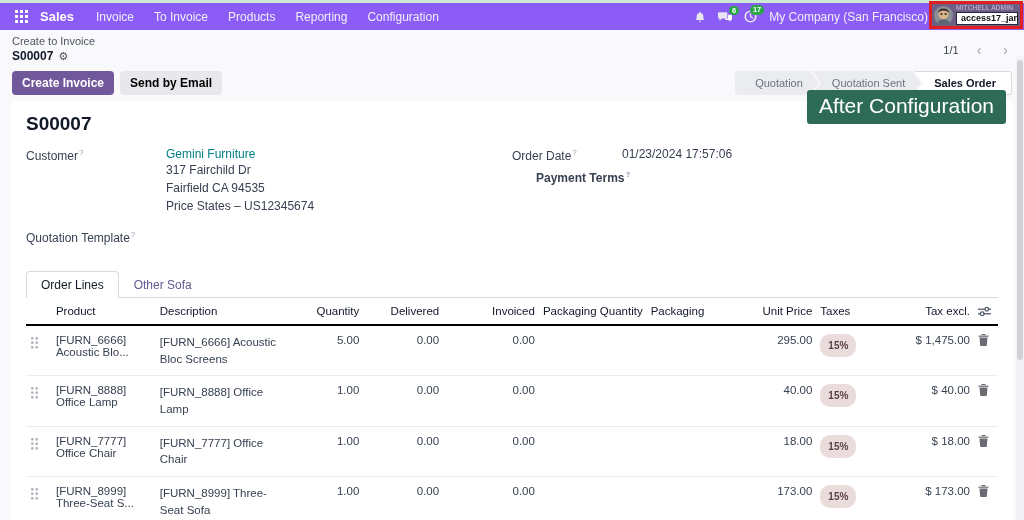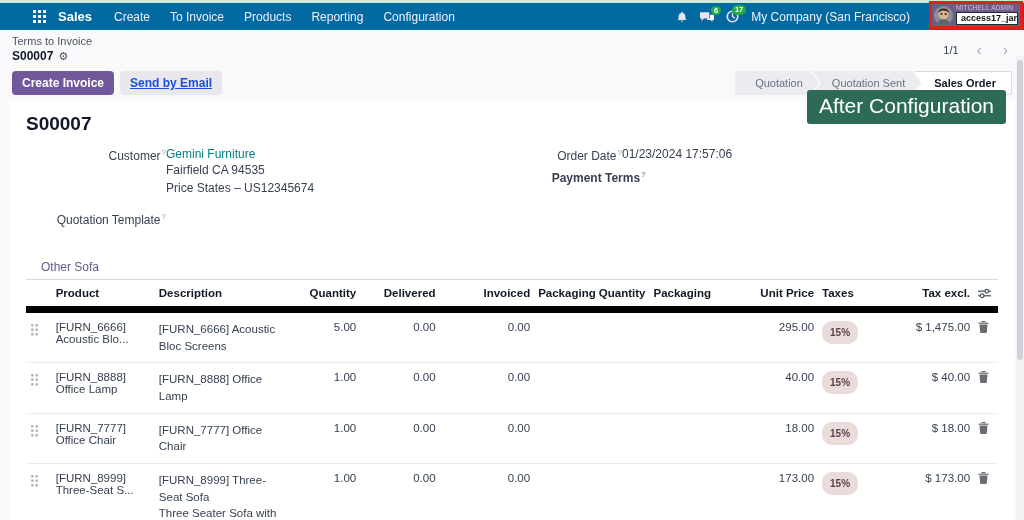--- a/index.html
+++ b/index.html
@@ -2,21 +2,21 @@
 <html><head>
 <meta charset="utf-8">
 <style>
   * { margin:0; padding:0; box-sizing:border-box; }
   html,body { width:1024px; height:520px; overflow:hidden; }
   body { font-family:"Liberation Sans", sans-serif; background:#f9f9fb; color:#374151; font-size:12px; position:relative; }
 
   .top-strip { height:3px; background:#cfe8d6; }
 
   
-  .navbar { height:27px; background:#0369a1; display:flex; align-items:center; padding:0 28px; color:#fff; gap:4px; }
+  .navbar { height:27px; background:#8b5cf6; display:flex; align-items:center; padding:0 10px; color:#fff; gap:4px; }
   .apps-btn { width:22px; height:22px; display:flex; align-items:center; justify-content:center; cursor:pointer; }
   .app-name { font-weight:700; font-size:13px; margin:0 10px 0 4px; cursor:pointer; }
   .nav-item { font-size:12px; padding:4px 8px; color:#f2effa; cursor:pointer; border-radius:3px; }
   .nav-right { margin-left:auto; display:flex; align-items:center; gap:12px; }
   .systray-icon { position:relative; display:flex; align-items:center; cursor:pointer; }
   .badge { position:absolute; top:-5px; right:-7px; background:#28a745; color:#fff; font-size:7.5px; font-weight:700; border-radius:7px; padding:1px 3px; line-height:1; }
   .company { font-size:12px; color:#f2effa; cursor:pointer; margin-right:86px; }
 
   .highlight-box { position:absolute; top:1px; right:1px; width:94px; height:28px; border:3px solid #e02020; display:flex; align-items:center; gap:3px; padding:0 2px; z-index:20; background:#6d5e86; }
   .avatar { width:19px; height:19px; border-radius:50%; overflow:hidden; flex:0 0 auto; cursor:pointer; }
@@ -31,52 +31,52 @@
   .gear { font-size:11px; color:#4b5563; cursor:pointer; font-weight:400; }
   .pager { display:flex; align-items:center; gap:14px; margin-top:8px; }
   .pager-count { font-size:11px; color:#374151; }
   .pager-btn { color:#9ca3af; font-size:14px; cursor:pointer; padding:0 4px; line-height:1; }
 
   
   .action-bar { display:flex; justify-content:space-between; align-items:center; padding:6px 12px; background:#f9f9fb; }
   .btn-group { display:flex; gap:6px; }
   .btn { font-size:12px; font-weight:700; padding:5px 10px; border-radius:4px; cursor:pointer; border:none; font-family:inherit; }
   .btn-primary { background:#71589b; color:#fff; }
-  .btn-secondary { background:#e8e8ec; color:#1d4ed8;text-decoration:underline; }
+  .btn-secondary { background:#e8e8ec; color:#000000; }
 
   .statusbar { display:flex; }
   .step { font-size:11px; color:#6b7280; background:#ebecf0; padding:6px 16px 6px 20px; cursor:pointer;
           clip-path:polygon(0 0, calc(100% - 9px) 0, 100% 50%, calc(100% - 9px) 100%, 0 100%, 9px 50%); margin-left:-7px; }
   .step:first-child { clip-path:polygon(0 0, calc(100% - 9px) 0, 100% 50%, calc(100% - 9px) 100%, 0 100%); margin-left:0; border-radius:3px 0 0 3px; }
   .step.active { background:#fff; color:#111827; font-weight:700; clip-path:polygon(0 0, 100% 0, 100% 100%, 0 100%, 9px 50%); border-radius:0 3px 3px 0; box-shadow:inset 0 0 0 1px #d8dadd; }
 
   
   .sheet { background:#fff; margin:0 10px; padding:8px 16px 0; min-height:402px; position:relative; }
   .record-title { font-size:19px; font-weight:700; color:#111827; margin:4px 0 12px; }
 
   .annotation { position:absolute; top:90px; right:18px; background:#2e6b57; color:#fff; font-size:21px; padding:4px 12px 6px; border-radius:3px; z-index:15; }
 
   .field-grid { display:flex; }
   .field-col { width:50%; }
   .field-row { display:flex; margin-bottom:4px; }
-  .field-label { width:140px; flex:0 0 auto; color:#374151; padding-top:1px;text-align:right; }
+  .field-label { width:140px; flex:0 0 auto; color:#374151; padding-top:1px; }
   .field-label.bold { font-weight:700;margin-left:24px; }
   .hint { color:#9a93ad; font-size:8px; vertical-align:super; margin-left:1px; }
   .field-value a { color:#017e84; text-decoration:none; cursor:pointer; }
   .addr div { line-height:1.5; }
   .qt-row { margin-top:14px; }
 
   
   .tabs { display:flex; border-bottom:1px solid #d8dadd; margin-top:22px; }
   .tab { font-size:12px; padding:6px 14px; cursor:pointer; color:#65598f; border:1px solid transparent; border-bottom:none; margin-bottom:-1px; }
   .tab.active { background:#fff; color:#111827; border-color:#d8dadd; border-radius:4px 4px 0 0; }
 
   
   table.lines { width:100%; border-collapse:collapse; font-size:11.5px; }
-  table.lines th { font-weight:700; color:#111827; padding:7px 4px; text-align:left; border-bottom:7px solid #000000; white-space:nowrap;margin-left:36px; }
+  table.lines th { font-weight:400; color:#111827; padding:7px 4px; text-align:left; border-bottom:2px solid #000000; white-space:nowrap;margin-left:36px; }
   table.lines th.num, table.lines td.num { text-align:right; }
   table.lines td { padding:8px 4px; vertical-align:top; border-bottom:1px solid #ececf0; color:#374151; }
   .desc { white-space:pre-line; line-height:1.45; }
   .teal { color:#017e84; }
   .drag { width:9px; height:13px; margin-top:2px; background-image:radial-gradient(circle, #a9abb3 1.1px, transparent 1.4px); background-size:4.5px 4.5px; cursor:grab; }
   .pill { display:inline-block; background:#e9dcda; color:#5c4149; font-size:10px; font-weight:700; padding:6px 8px; border-radius:10px; }
   .trash { cursor:pointer; display:inline-block; }
   .th-icons { display:flex; justify-content:flex-end; align-items:center; gap:8px; }
 
   .scrollbar { position:absolute; right:0; top:56px; bottom:0; width:8px; background:#f3f3f5; }
@@ -99,21 +99,21 @@
       <rect x="0" y="5" width="3" height="3"></rect>
           <rect x="5" y="5" width="3" height="3"></rect>
           <rect x="10" y="5" width="3" height="3"></rect>
       <rect x="0" y="10" width="3" height="3"></rect>
           <rect x="5" y="10" width="3" height="3"></rect>
           <rect x="10" y="10" width="3" height="3"></rect>
     </g>
       </svg>
   </div>
   <div class="app-name">Sales</div>
-  <div class="nav-item">Create</div>
+  <div class="nav-item">Invoice</div>
   <div class="nav-item">To Invoice</div>
   <div class="nav-item">Products</div>
   <div class="nav-item">Reporting</div>
   <div class="nav-item">Configuration</div>
 
   <div class="nav-right">
     <div class="systray-icon">
       <svg width="12" height="12" viewBox="0 0 16 16">
           <path fill="#e8e4f0" d="M8 1a1 1 0 0 1 1 1v.5a4.5 4.5 0 0 1 3.5 4.4V10l1.5 2H2l1.5-2V6.9A4.5 4.5 0 0 1 7 2.5V2a1 1 0 0 1 1-1zm-1.5 12h3a1.5 1.5 0 0 1-3 0z"></path>
         </svg>
@@ -154,21 +154,21 @@
           <rect x="0.5" y="0.5" width="9" height="6" fill="none" stroke="#111" stroke-width="1.2"></rect>
           <rect x="3" y="7.5" width="4" height="1.4" fill="#111"></rect>
         </svg>
       <span>access17_jan23</span>
     </span>
   </div>
 </div>
 
 <div class="crumb-row">
   <div>
-    <div class="crumb-parent">Terms to Invoice</div>
+    <div class="crumb-parent">Create to Invoice</div>
     <div class="crumb-current">
       <span>S00007</span>
       <span class="gear">⚙</span>
     </div>
   </div>
   <div class="pager">
     <span class="pager-count">1/1</span>
     <span class="pager-btn">‹</span>
     <span class="pager-btn">›</span>
   </div>
@@ -190,20 +190,21 @@
 
 <div class="sheet">
   <div class="record-title">S00007</div>
 
   <div class="field-grid">
     <div class="field-col">
       <div class="field-row">
         <div class="field-label"><span>Customer</span><span class="hint">?</span></div>
         <div class="field-value addr">
           <a>Gemini Furniture</a>
+          <div>317 Fairchild Dr</div>
           <div>Fairfield CA 94535</div>
           <div>Price States – US12345674</div>
         </div>
       </div>
       <div class="field-row qt-row">
         <div class="field-label"><span>Quotation Template</span><span class="hint">?</span></div>
         <div class="field-value"></div>
       </div>
     </div>
     <div class="field-col">
@@ -212,20 +213,21 @@
         <div class="field-value">01/23/2024 17:57:06</div>
       </div>
       <div class="field-row" style="margin-top:6px">
         <div class="field-label bold" style="width:110px"><span>Payment Terms</span><span class="hint">?</span></div>
         <div class="field-value"></div>
       </div>
     </div>
   </div>
 
   <div class="tabs">
+    <div class="tab active">Order Lines</div>
     <div class="tab">Other Sofa</div>
   </div>
 
   <table class="lines">
     <colgroup>
       <col style="width:26px">
         <col style="width:104px">
         <col style="width:136px">
         <col style="width:72px">
       <col style="width:80px">

